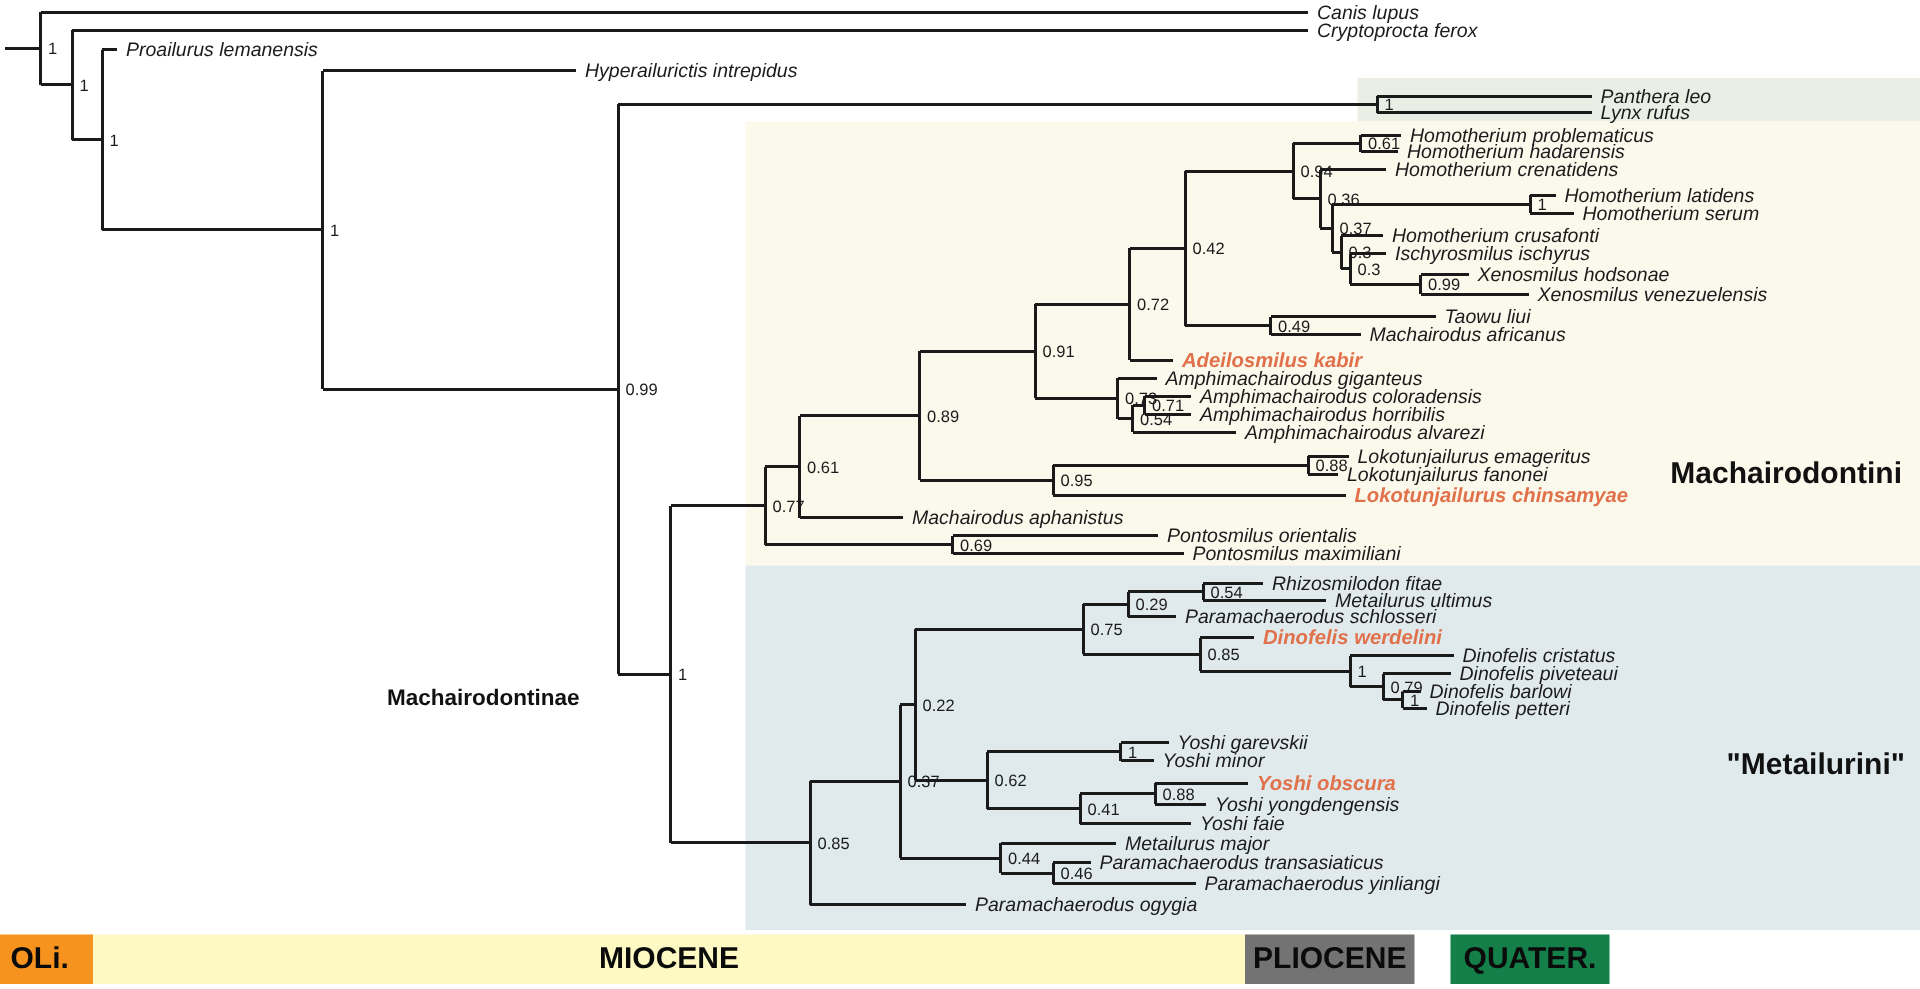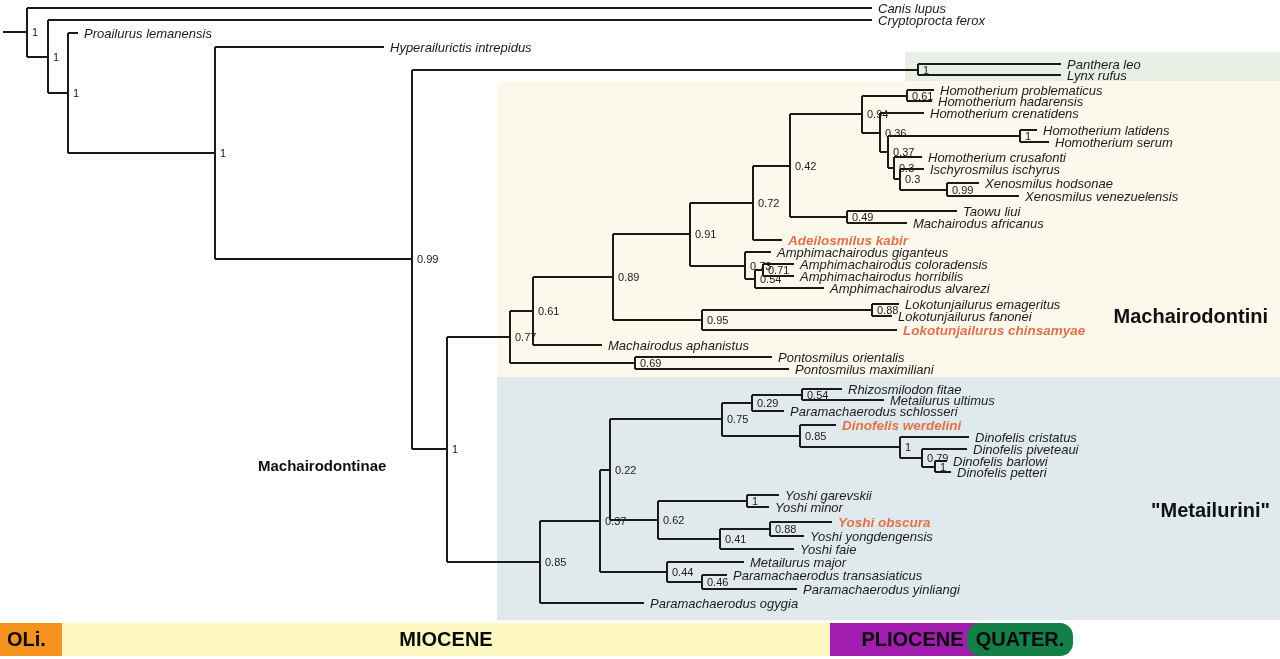--- a/index.html
+++ b/index.html
@@ -262,20 +262,20 @@
   <div class="clade-label label-metailurini">"Metailurini"</div>
   <div class="clade-label label-machairodontinae">Machairodontinae</div>
 
   <div class="timeline">
       <div class="tl-seg" style="left: 0px; width: 62px; background: rgb(246, 146, 30); justify-content: flex-start; padding-left: 7px;">
         <span>OLi.</span>
       </div>
       <div class="tl-seg" style="left: 62px; width: 768px; background: #fef9c3;">
         <span>MIOCENE</span>
       </div>
-      <div class="tl-seg" style="left: 830px; width: 165px; background: #a21caf;">
+      <div class="tl-seg" style="left: 830px; width: 113px; background: #737373;">
         <span>PLIOCENE</span>
       </div>
-      <div class="tl-seg" style="left: 967px; width: 106px; background: rgb(21, 127, 74); border-radius: 13px;">
+      <div class="tl-seg" style="left: 967px; width: 106px; background: rgb(21, 127, 74);">
         <span>QUATER.</span>
       </div>
     </div>
 </div>
 
 </body></html>

